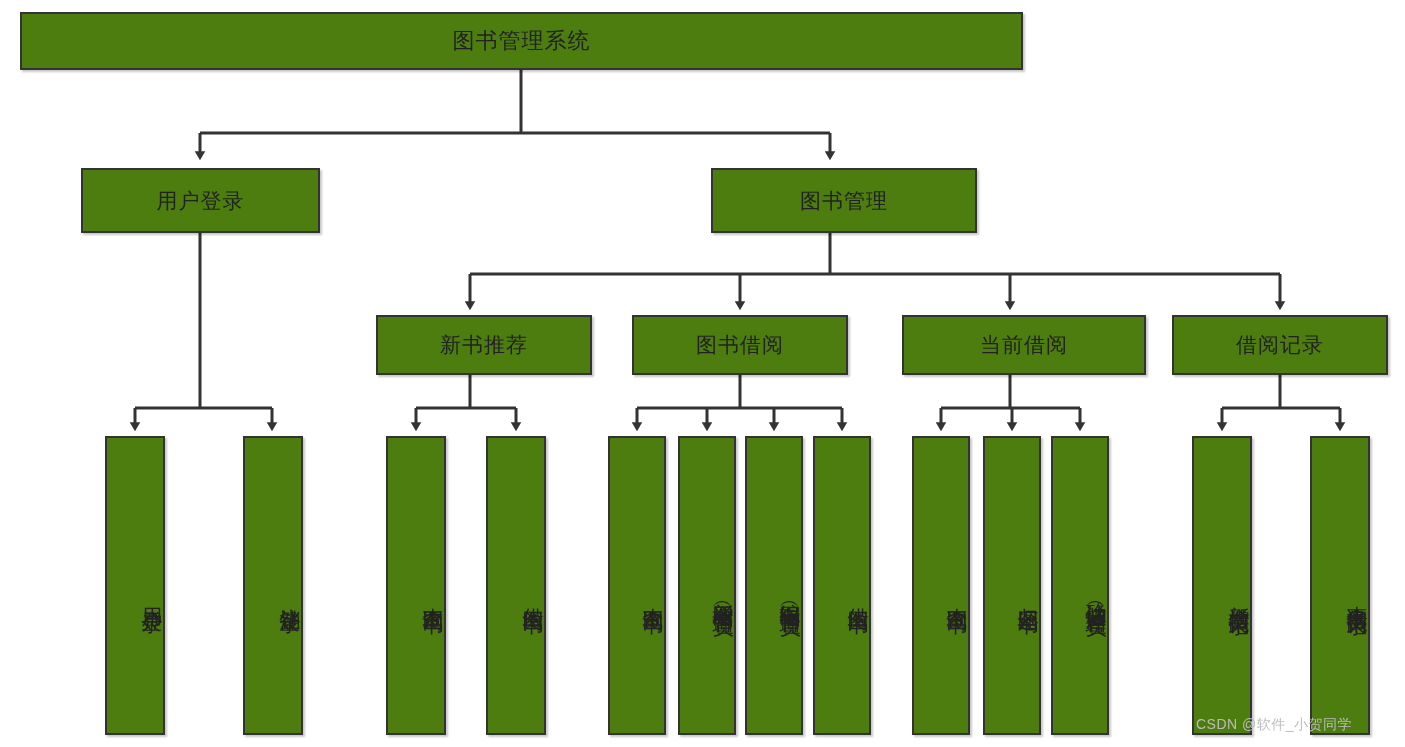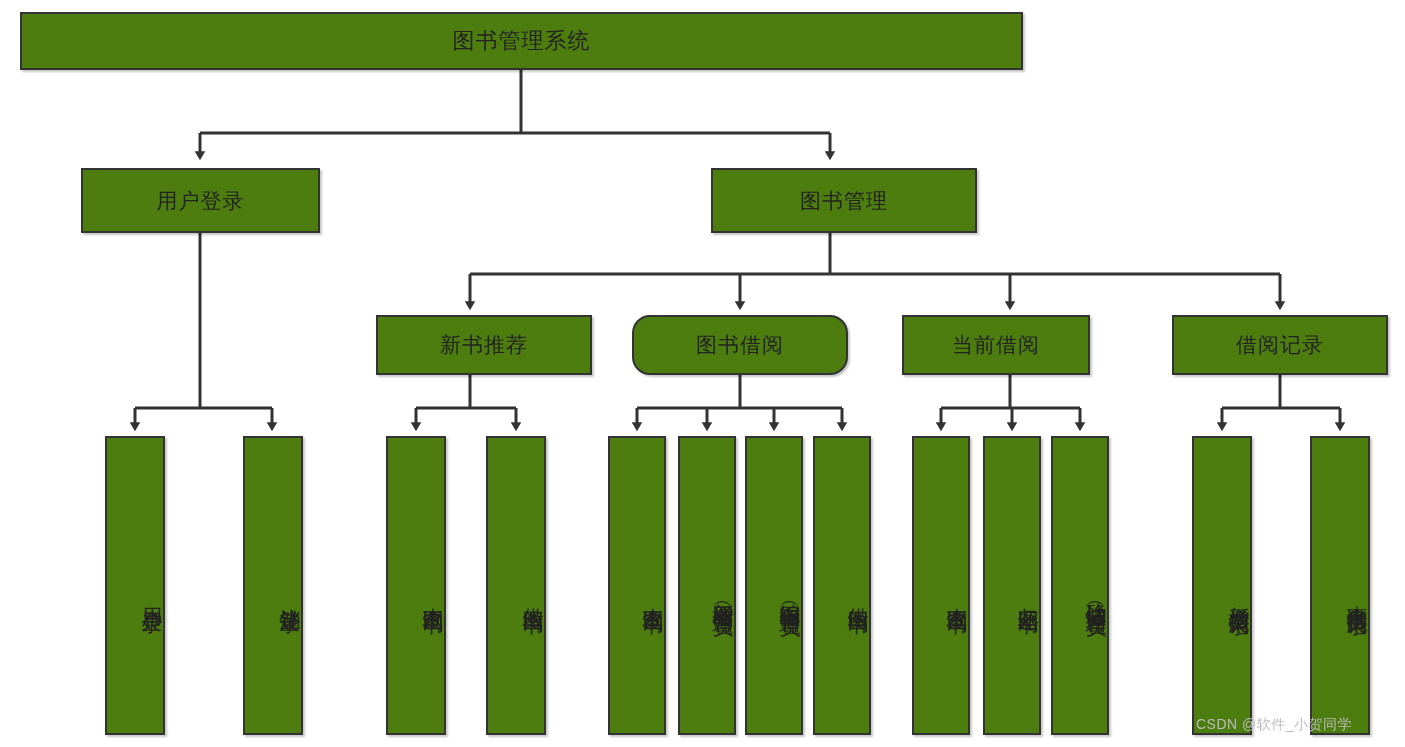--- a/index.html
+++ b/index.html
@@ -117,22 +117,22 @@
       <path d="M 1340 408 L 1340 423" marker-end="url(#arrow)"></path>
     </g>
   </svg>
 
   <div class="node horiz root" style="left:20px; top:12px; width:1003px; height:58px;">图书管理系统</div>
 
   <div class="node horiz" style="left:81px; top:168px; width:239px; height:65px;">用户登录</div>
   <div class="node horiz" style="left:711px; top:168px; width:266px; height:65px;">图书管理</div>
 
   <div class="node horiz" style="left:362px; top:315px; width:216px; height:60px;margin-left:14px;">新书推荐</div>
-  <div class="node horiz" style="left:632px; top:315px; width:216px; height:60px;border-radius:18px;">图书借阅</div>
-  <div class="node horiz" style="left:902px; top:315px; width:188px; height:60px;">当前借阅</div>
+  <div class="node horiz" style="left:632px; top:315px; width:216px; height:60px;">图书借阅</div>
+  <div class="node horiz" style="left:902px; top:315px; width:244px; height:60px;">当前借阅</div>
   <div class="node horiz" style="left:1172px; top:315px; width:216px; height:60px;">借阅记录</div>
 
   <div class="node vert" style="left:105px; top:436px; width:60px; height:299px;">用户登录</div>
   <div class="node vert" style="left:243px; top:436px; width:60px; height:299px;">注销登录</div>
 
   <div class="node vert" style="left:386px; top:436px; width:60px; height:299px;">查询图书</div>
   <div class="node vert" style="left:486px; top:436px; width:60px; height:299px;">借阅图书</div>
 
   <div class="node vert" style="left:608px; top:436px; width:58px; height:299px;">查询图书</div>
   <div class="node vert" style="left:678px; top:436px; width:58px; height:299px;">新增图书（管理员）</div>

